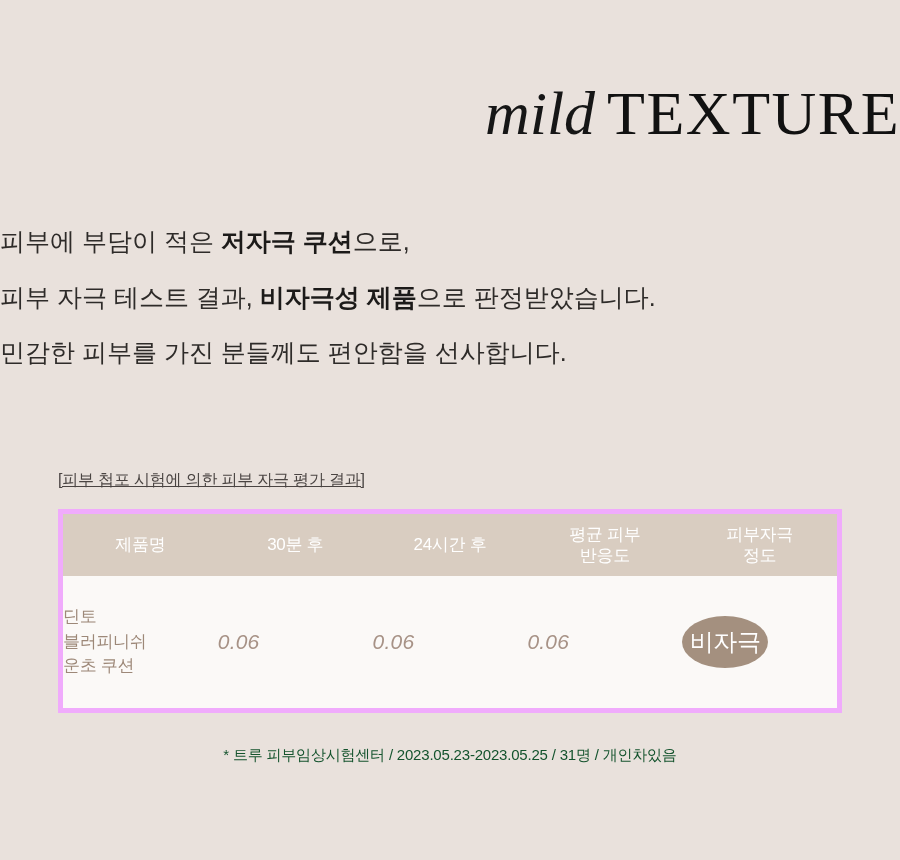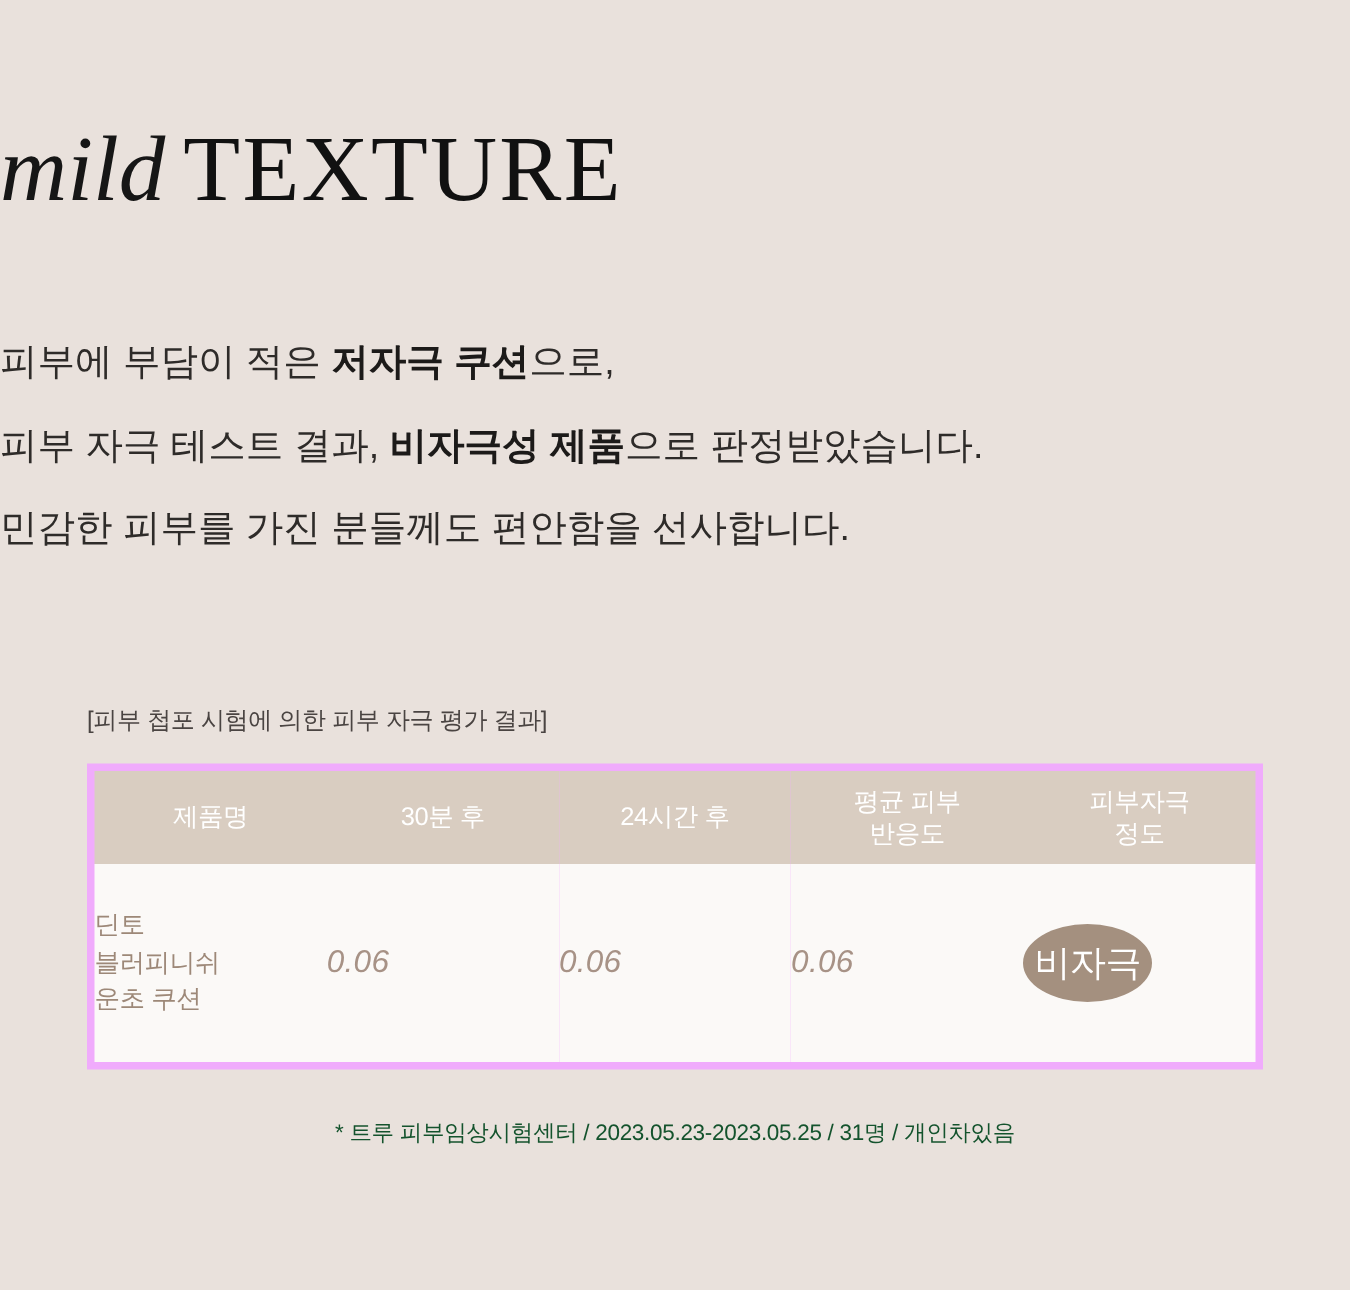--- a/index.html
+++ b/index.html
@@ -22,21 +22,21 @@
     height: 860px;
     box-sizing: border-box;
   }
 
   
   .title-block {
     position: absolute;
     top: 82px;
     left: 0;
     width: 900px;
-    text-align: left;
+    text-align: right;
     line-height: 1;
   }
   .title-italic {
     font-family: "Liberation Serif", "DejaVu Serif", serif;
     font-style: italic;
     font-weight: 400;
     font-size: 62px;
     color: #161616;
     letter-spacing: 0px;
   }
@@ -74,20 +74,21 @@
 
   
   .table-caption {
     position: absolute;
     top: 470px;
     left: 58px;
     font-size: 16px;
     color: #4a4442;
     font-weight: 400;
     letter-spacing: -0.2px;
+    text-decoration: underline;
   }
 
   
   .table-wrap {
     position: absolute;
     top: 509px;
     left: 58px;
     width: 784px;
     background: #f0abfc;
     padding: 5px;

